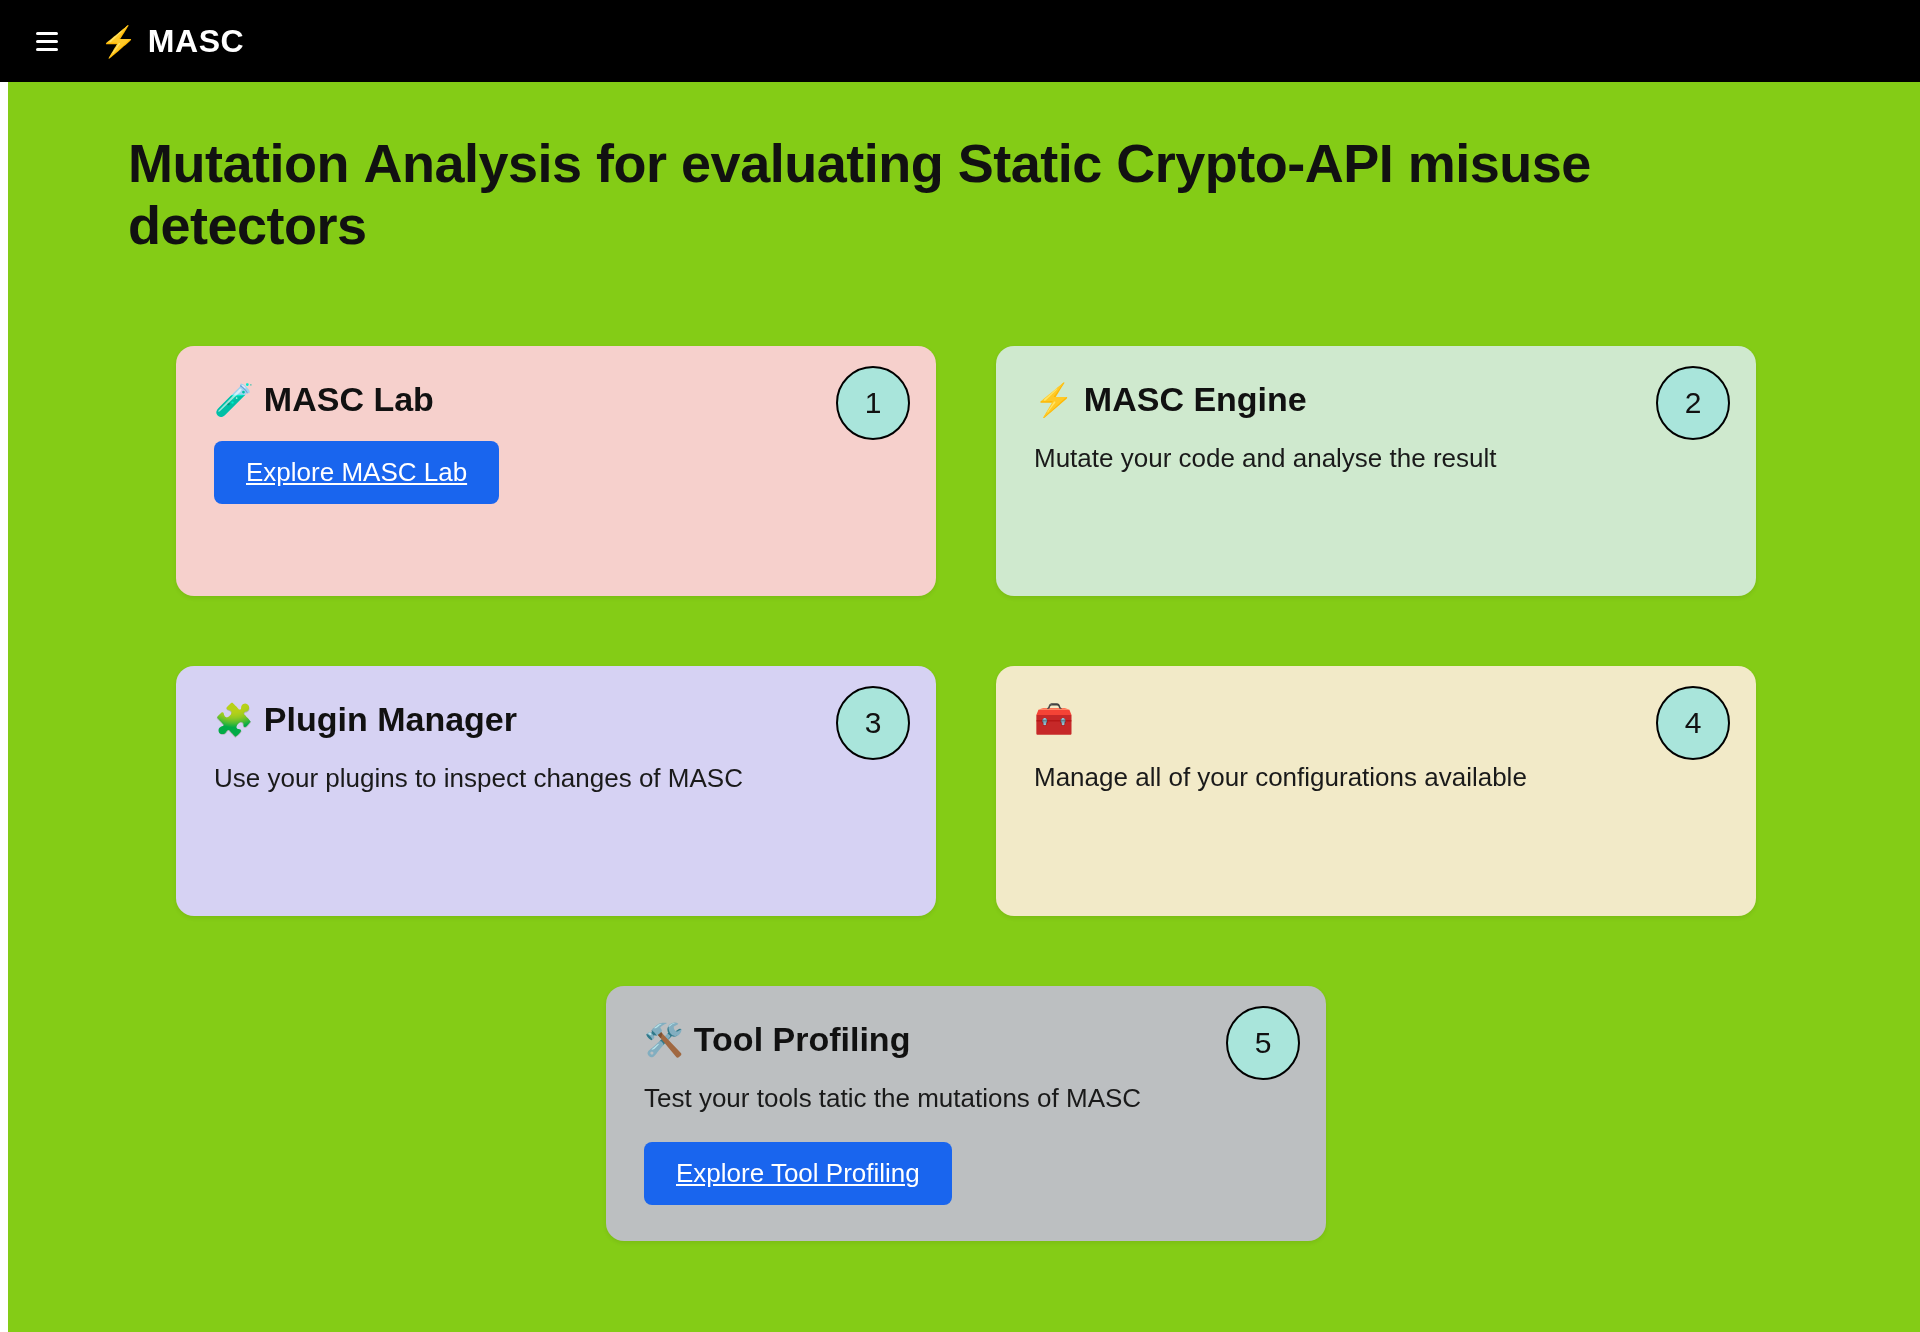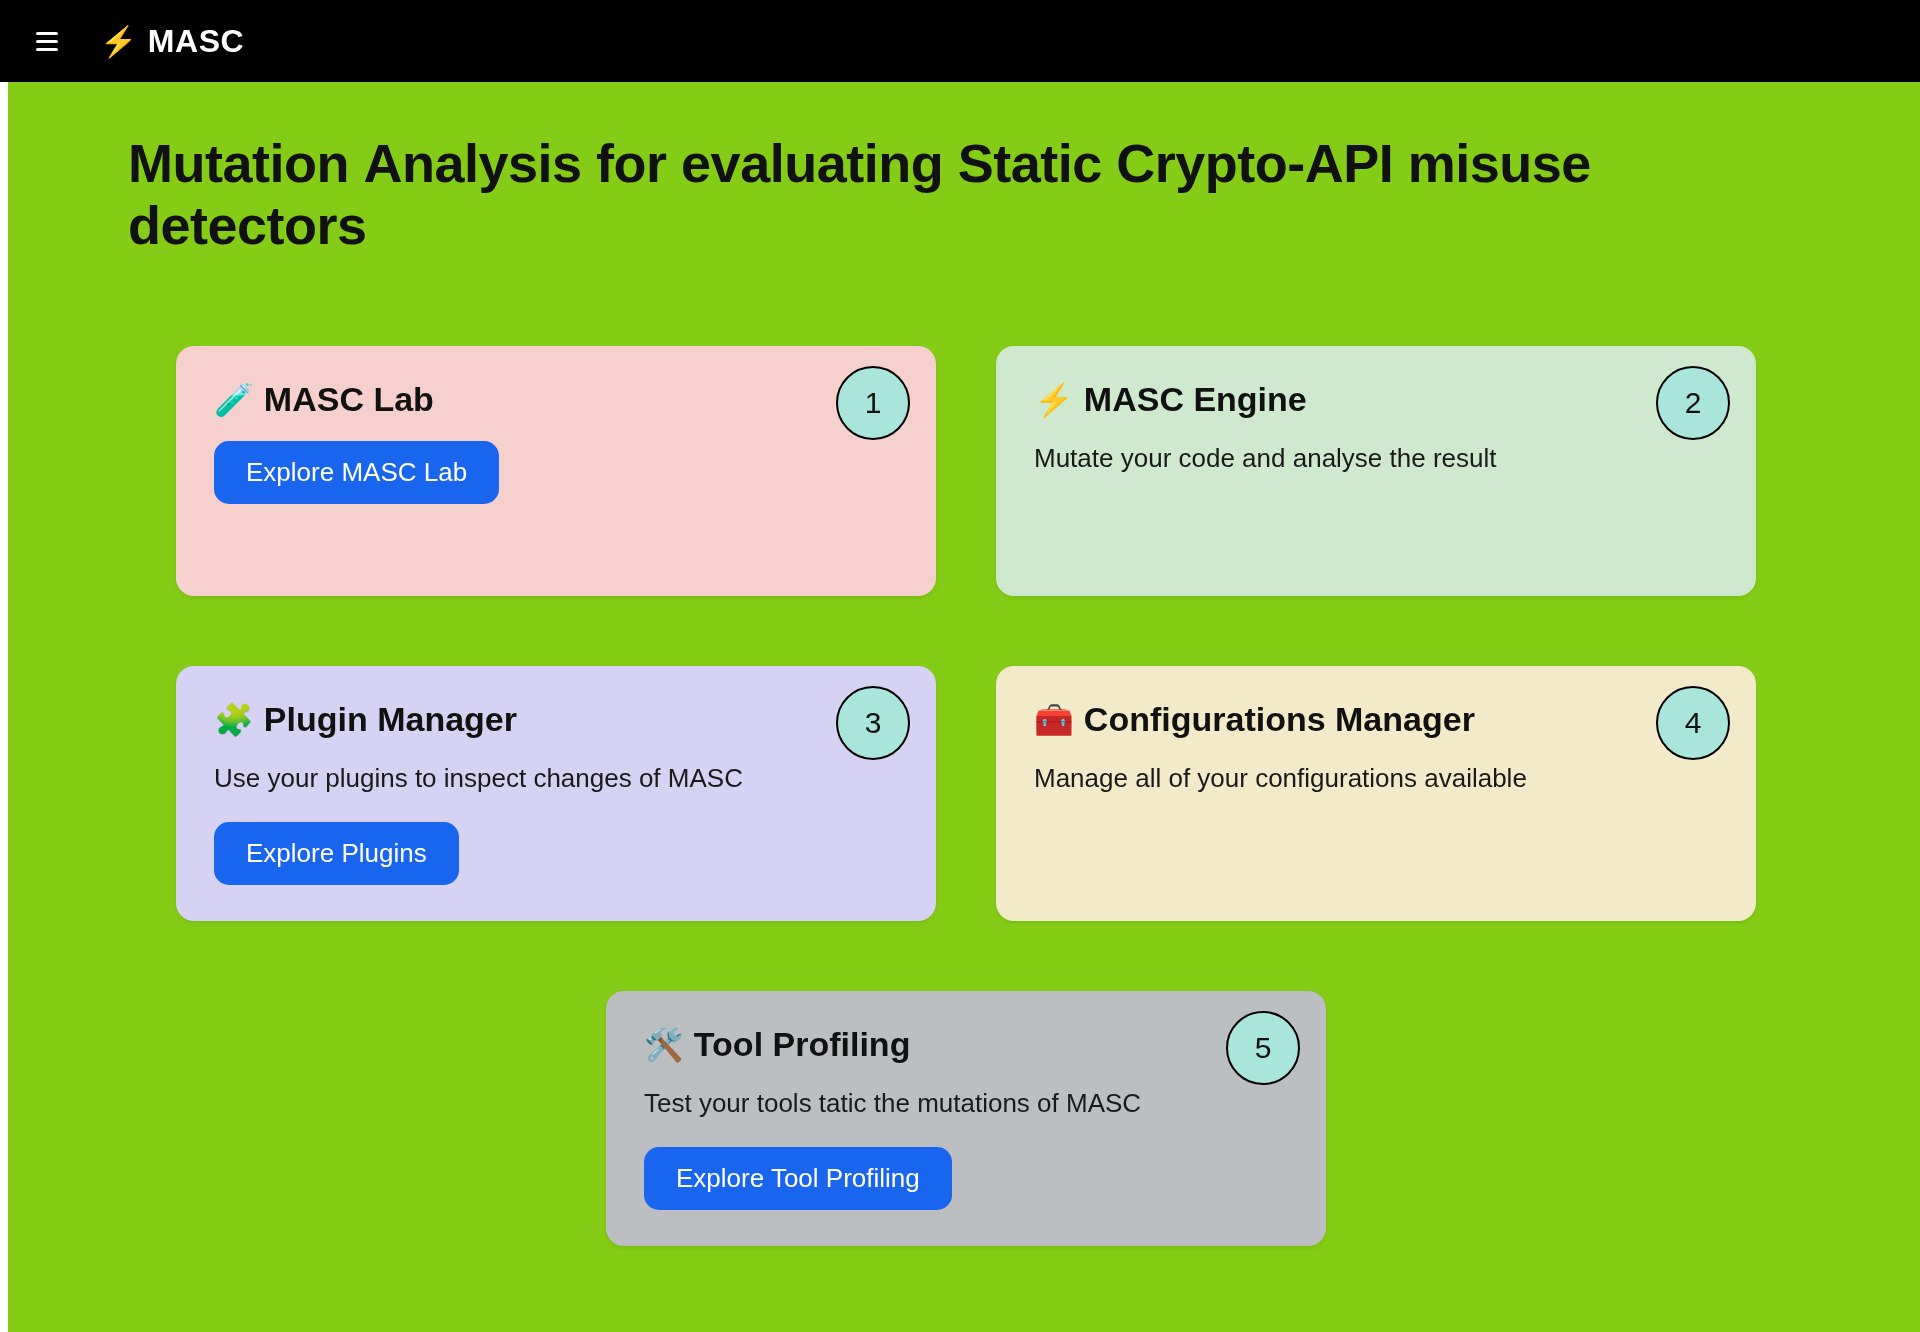--- a/index.html
+++ b/index.html
@@ -119,22 +119,23 @@
     line-height: 1.35;
   }
   .card-btn {
     display: inline-block;
     background: #1965ee;
     color: #fff;
     font-size: 26px;
     font-weight: 500;
     padding: 16px 32px;
     border: none;
-    border-radius: 15px;
+    border-radius: 8px;
     cursor: pointer;
+    text-decoration: underline;
   }
 </style>
 </head>
 <body>
 
 <div class="topbar">
   <div class="hamburger">
     <span></span>
       <span></span>
       <span></span>
@@ -171,28 +172,26 @@
       <div class="card-desc">Mutate your code and analyse the result</div>
     </div>
 
     <div class="card card-purple">
       <div class="badge">3</div>
       <div class="card-title">
         <span class="emoji">🧩</span>
         <span>Plugin Manager</span>
       </div>
       <div class="card-desc">Use your plugins to inspect changes of MASC</div>
-      <button class="card-btn">Explore Plugins</button>
     </div>
 
     <div class="card card-yellow">
       <div class="badge">4</div>
       <div class="card-title">
         <span class="emoji">🧰</span>
-        <span>Configurations Manager</span>
       </div>
       <div class="card-desc">Manage all of your configurations available</div>
     </div>
 
     <div class="card card-grey card-last-row">
       <div class="badge">5</div>
       <div class="card-title">
         <span class="emoji">🛠️</span>
         <span>Tool Profiling</span>
       </div>

